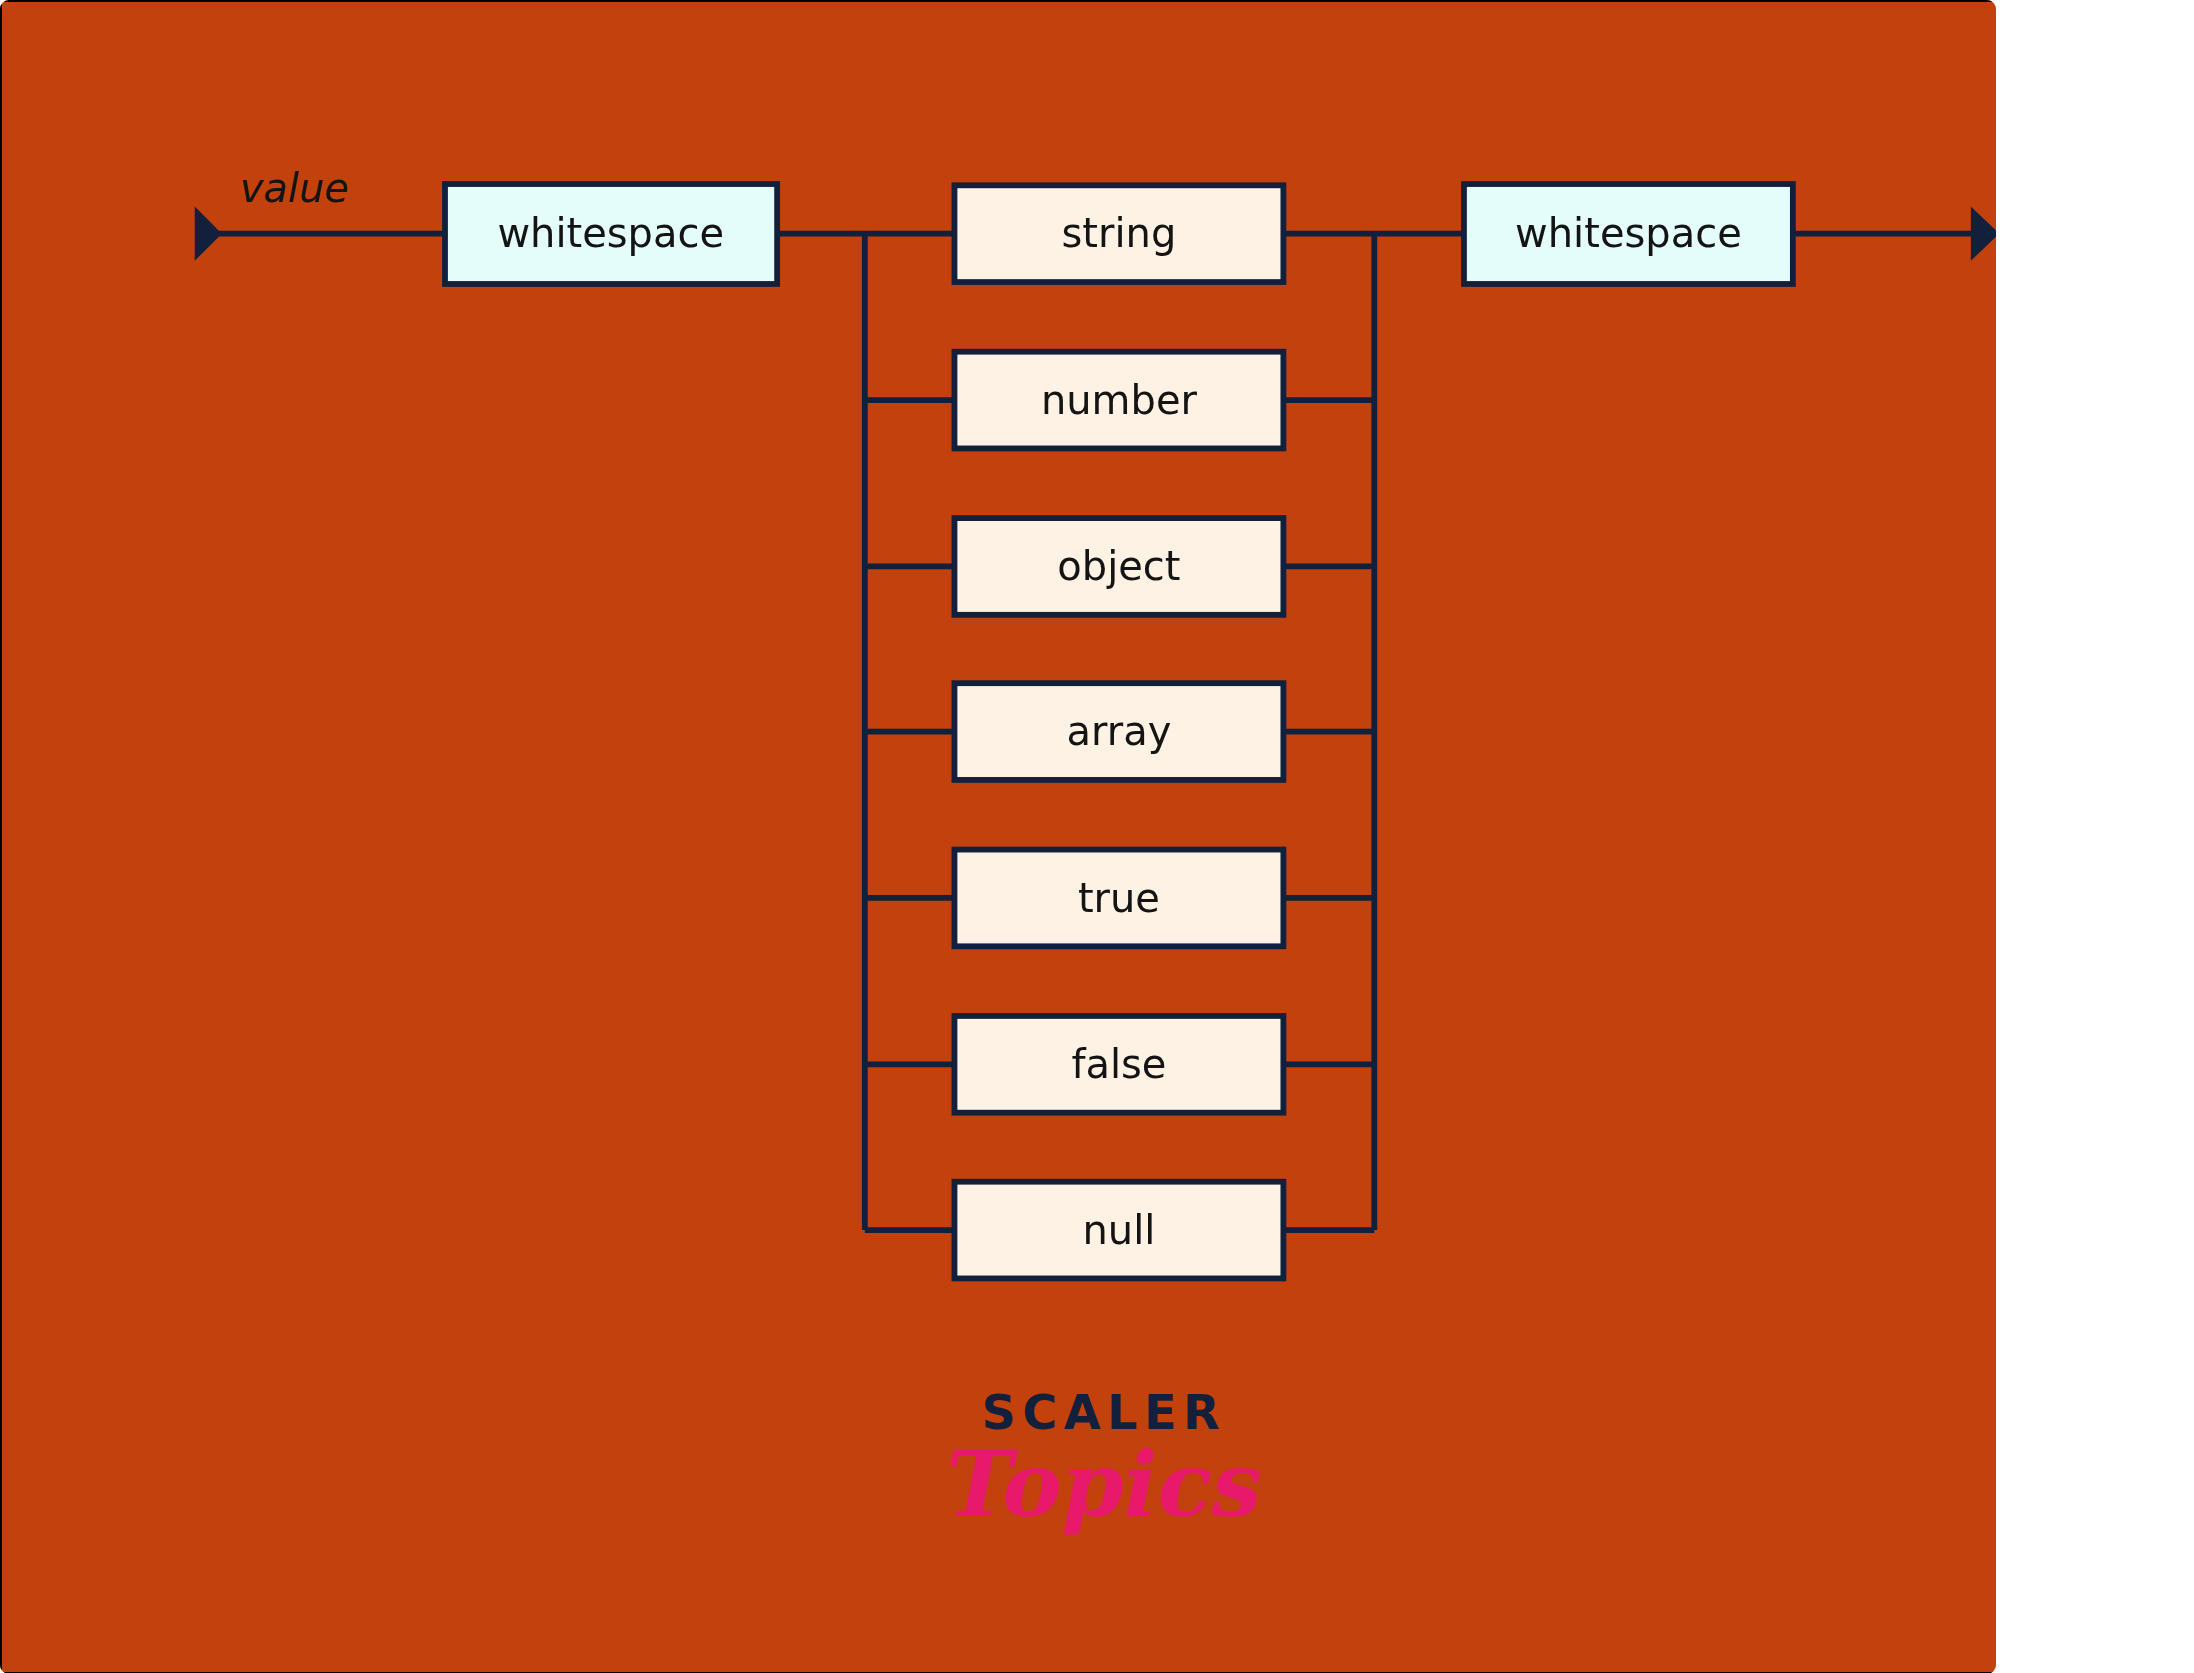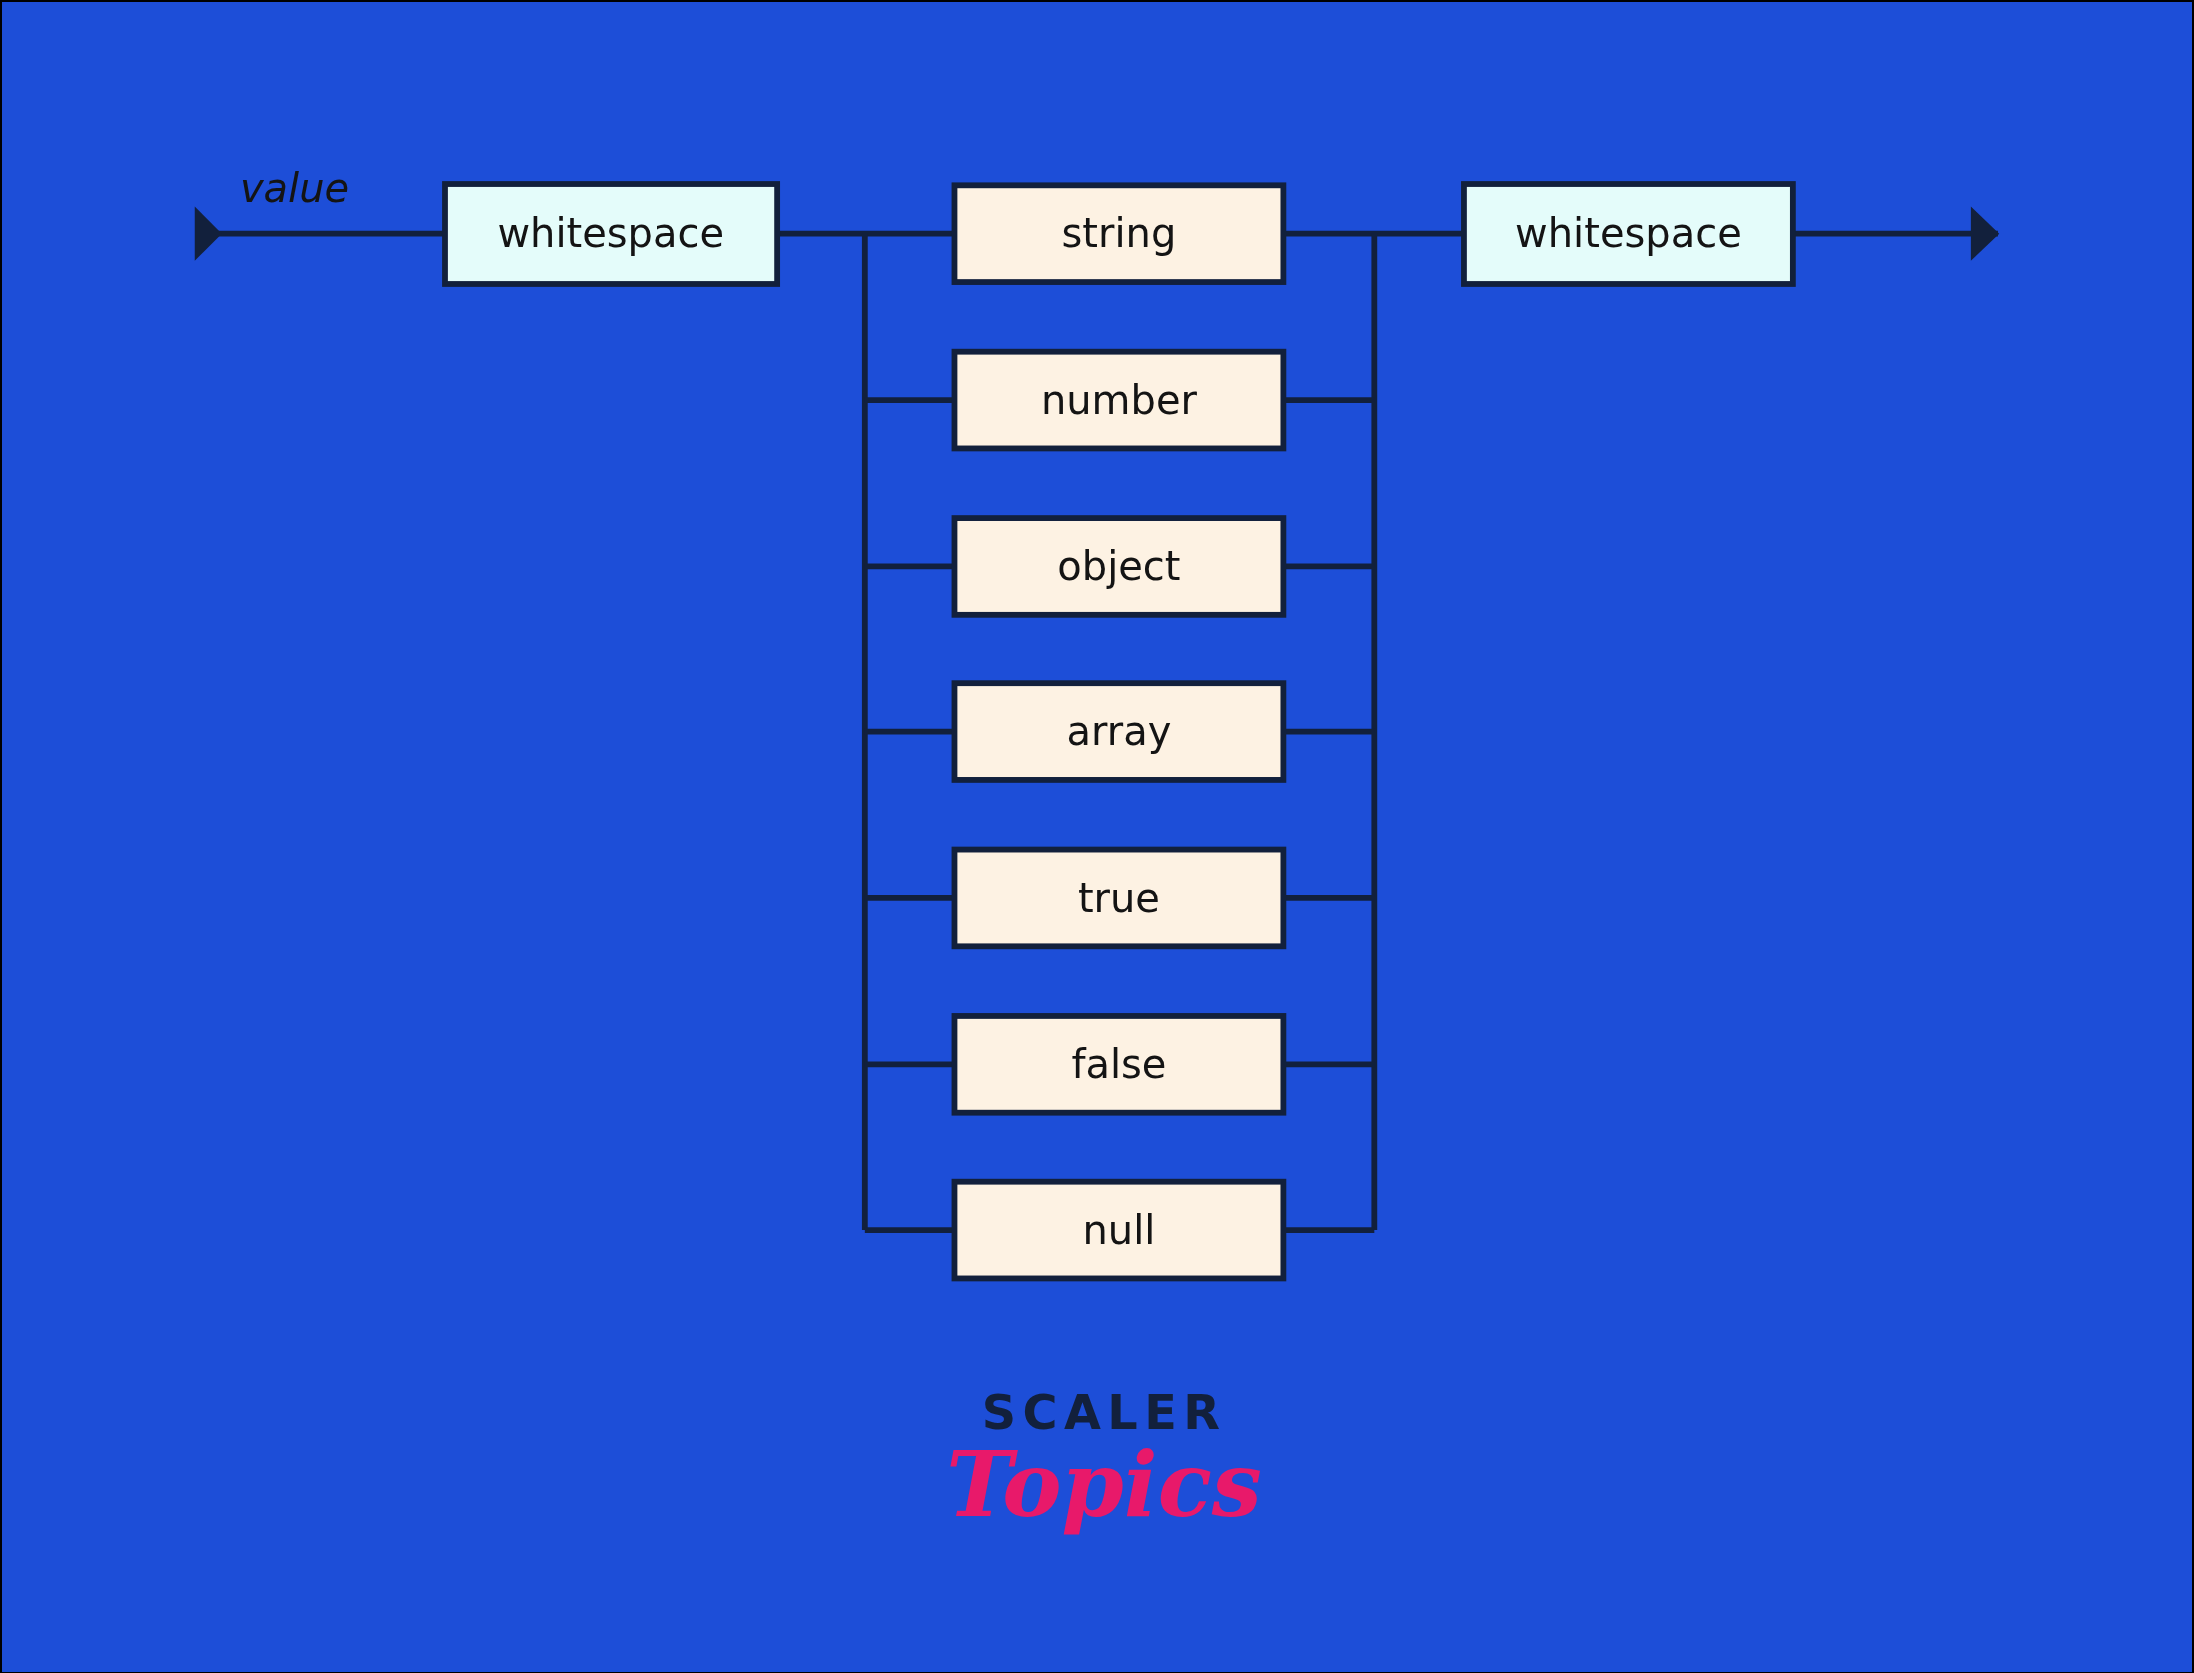--- a/index.html
+++ b/index.html
@@ -5,24 +5,25 @@
   html, body {
     margin: 0;
     padding: 0;
     background: #ffffff;
   }
   body {
     font-family: "DejaVu Sans", sans-serif;
   }
   #canvas {
     position: relative;
-    width: 2194px;
+    width: 1996px;
     height: 1674px;
-    background: #1d4ed8;
+    background: #c2410c;
     overflow: hidden;
+    border-radius: 9px;
   }
   #frame {
     position: absolute;
     left: 0; top: 0;
     width: 2194px;
     height: 1674px;
     box-sizing: border-box;
     border: 2.6px solid #000000;
   }
   svg.diagram {

